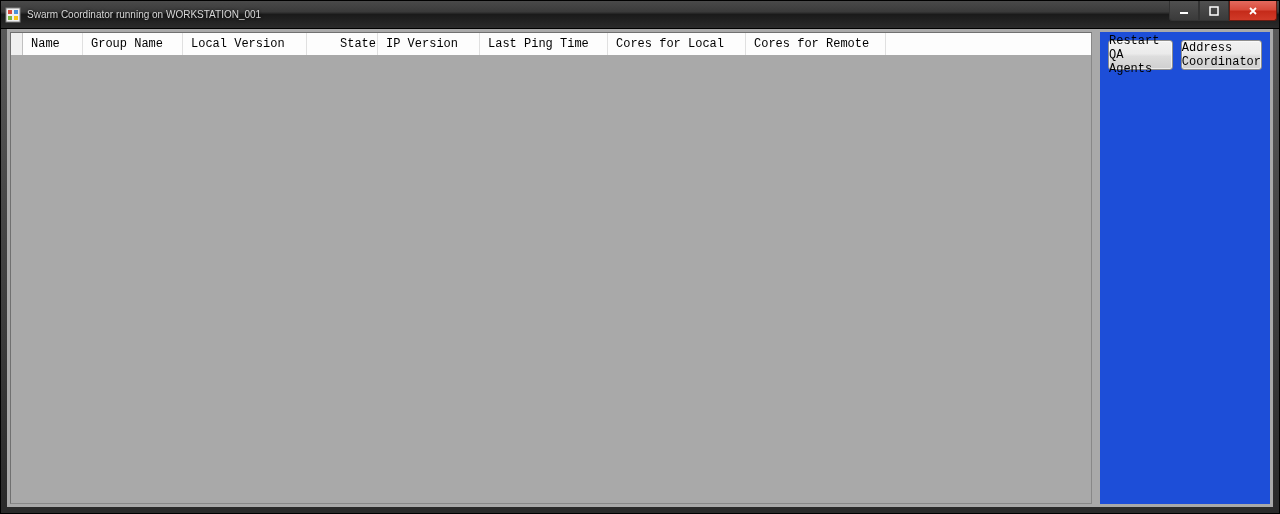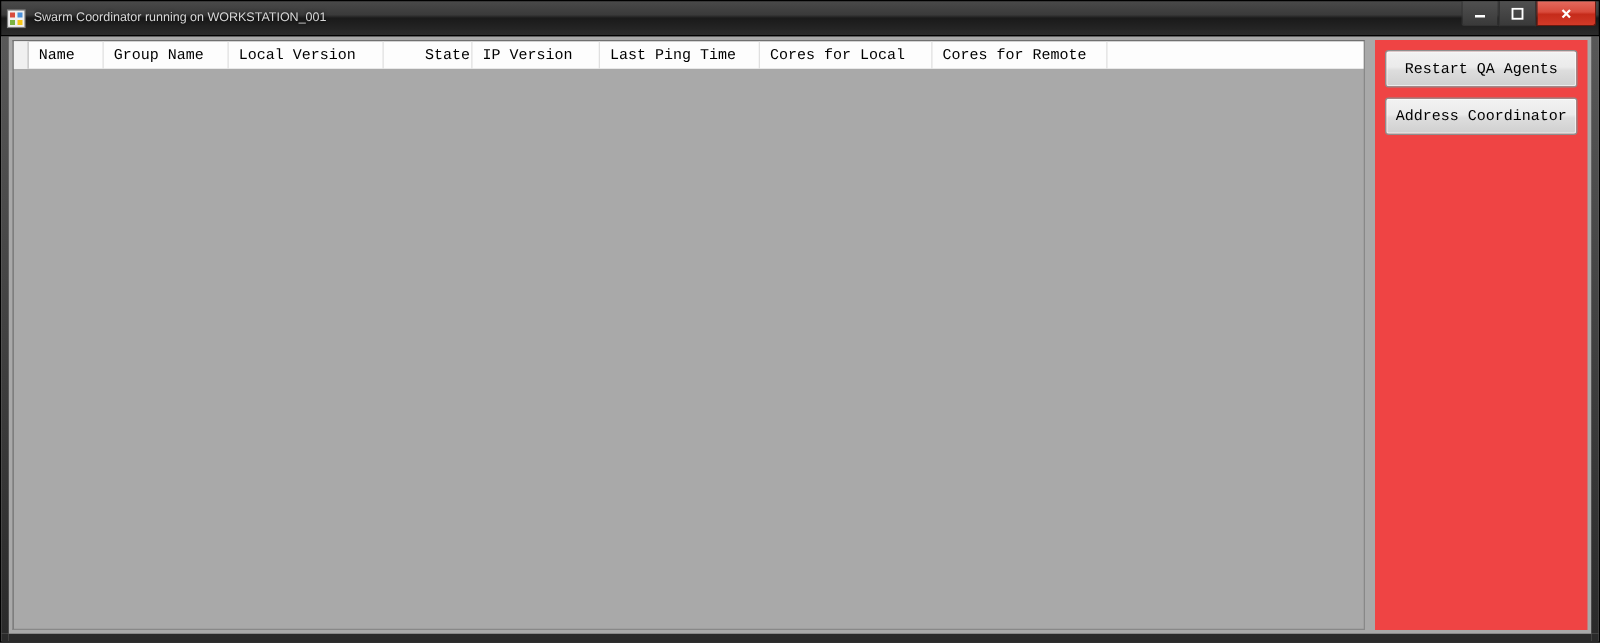--- a/index.html
+++ b/index.html
@@ -127,24 +127,24 @@
       white-space: nowrap;
     }
     .grid-row-header {
       width: 12px;
       background: #f0f0f0;
       border-right: 1px solid #c0c0c0;
       height: 100%;
     }
     .sidebar {
       width: 170px;
-      background: #ef4444;
+      background: #1d4ed8;
       padding: 8px;
       display: flex;
-      flex-direction: column;
+      flex-direction: row;
       gap: 8px;
     }
     .action-btn {
       height: 30px;
       background: linear-gradient(to bottom, #f2f2f2 0%, #ebebeb 45%, #dddddd 55%, #cfcfcf 100%);
       border: 1px solid #8e8e8e;
       border-radius: 3px;
       font-family: "Consolas", "Courier New", monospace;
       font-size: 12px;
       color: #000;

